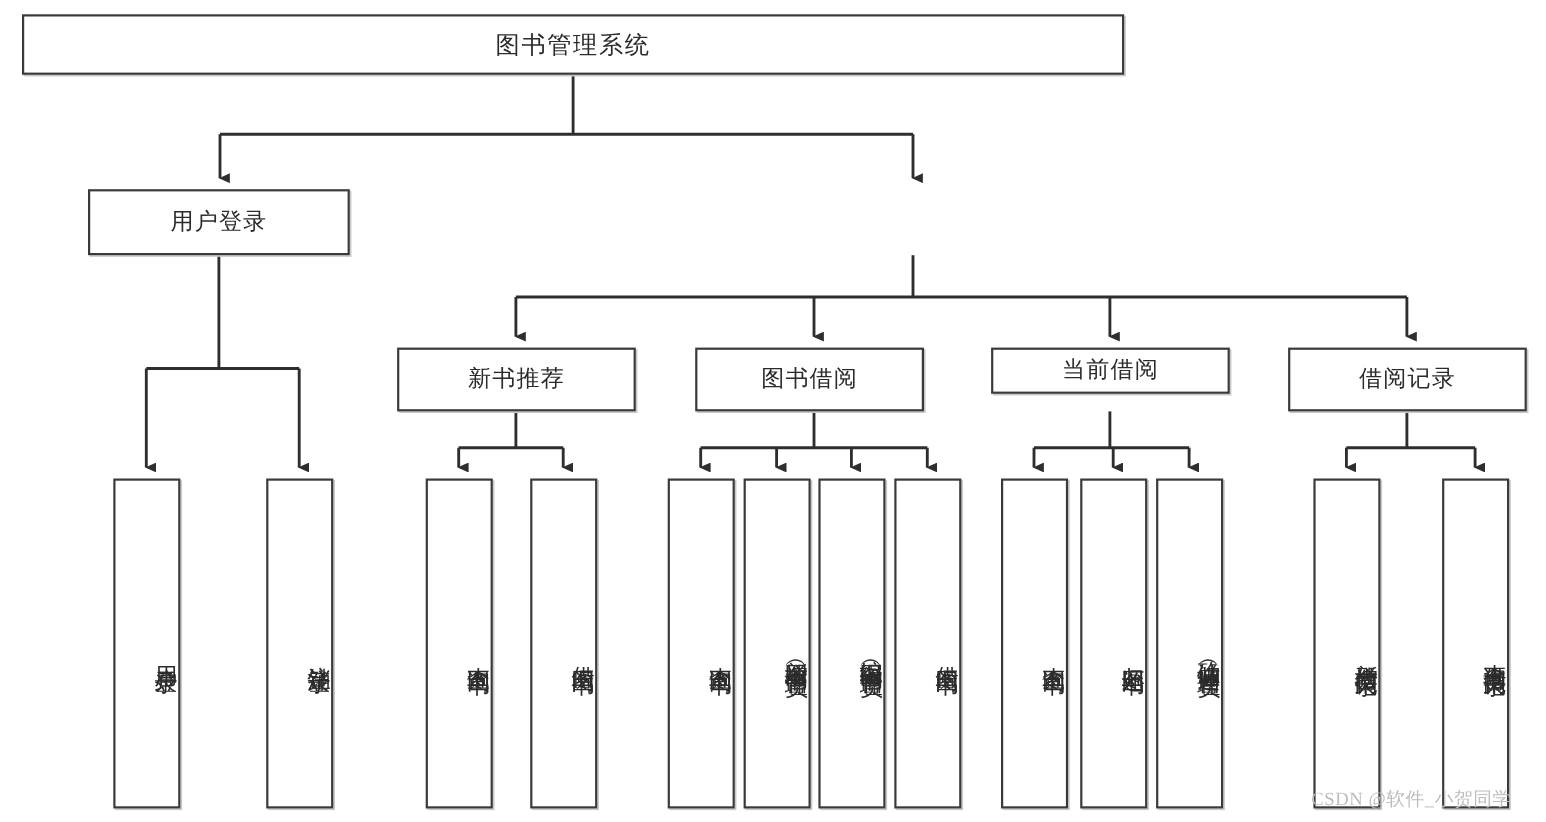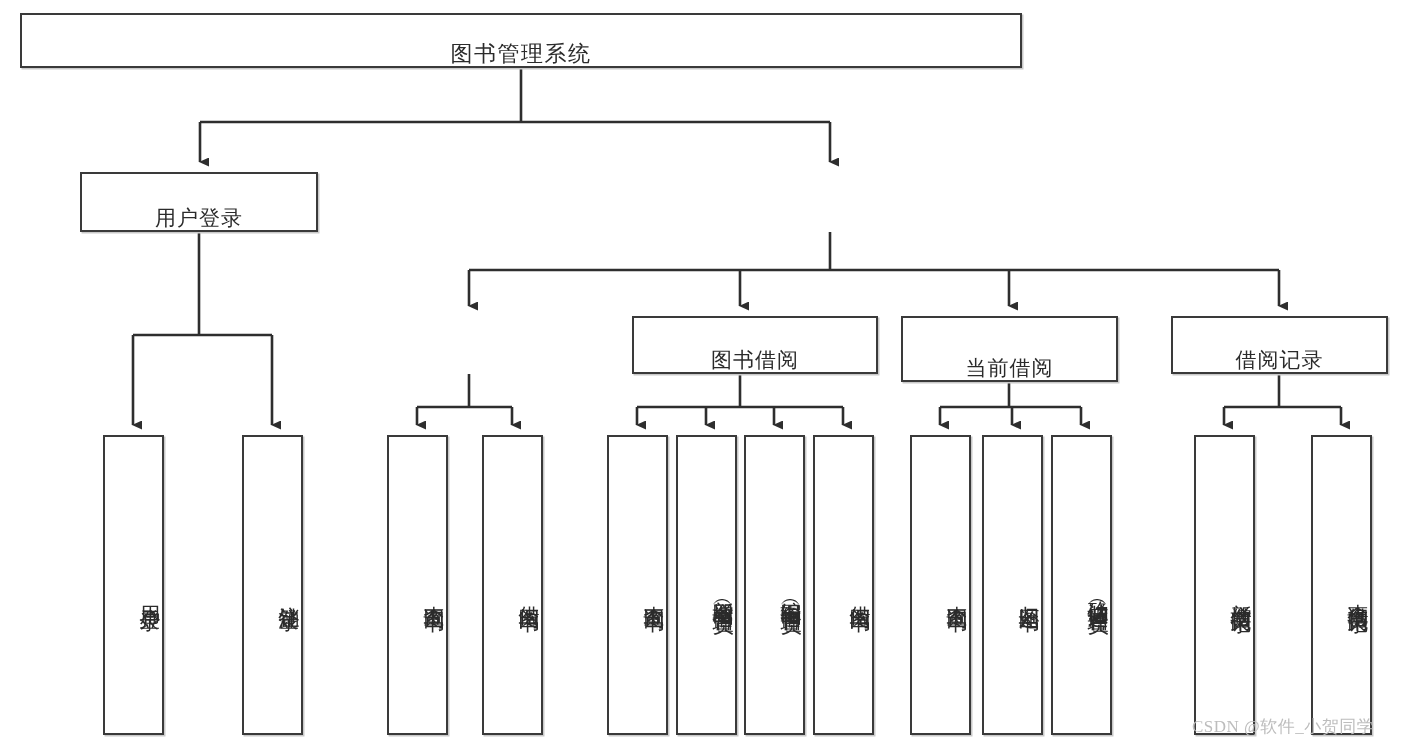--- a/index.html
+++ b/index.html
@@ -24,21 +24,21 @@
     width: 1405px;
     height: 747px;
     pointer-events: none;
   }
   .node {
     position: absolute;
     box-sizing: border-box;
     border: 2px solid #3a3a3a;
     background: #ffffff;
     display: flex;
-    align-items: flex-end;
+    align-items: center;
     justify-content: center;
     color: #2b2b2b;
     box-shadow: 1.5px 1.5px 0 0 #c9c9c9;
   }
   .node.h {
     font-size: 21px;
     letter-spacing: 1px;
     line-height: 1.15;
   }
   .node.v {
@@ -120,24 +120,27 @@
   </svg>
 
   <div class="node h title" style="left:20px; top:13px; width:1002px; height:55px;">
     <span>图书管理系统</span>
   </div>
 
   <div class="node h" style="left:80px; top:172px; width:238px; height:60px;">
     <span>用户登录</span>
   </div>
 
-  <div class="node h" style="left:632px; top:316px; width:246px; height:58px;">
+  <div class="node h" style="left:361px; top:316px; width:217px; height:58px;">
+    <span>新书推荐</span>
+  </div>
+  <div class="node h" style="left:632px; top:316px; width:208px; height:58px;">
     <span>图书借阅</span>
   </div>
-  <div class="node h" style="left:901px; top:316px; width:217px; height:66px;">
+  <div class="node h" style="left:901px; top:316px; width:217px; height:42px;">
     <span>当前借阅</span>
   </div>
   <div class="node h" style="left:1171px; top:316px; width:217px; height:58px;">
     <span>借阅记录</span>
   </div>
 
   <div class="node v" style="left:103px; top:435px; width:61px; height:300px;">
     <span>用户登录</span>
   </div>
   <div class="node v" style="left:242px; top:435px; width:61px; height:300px;">

